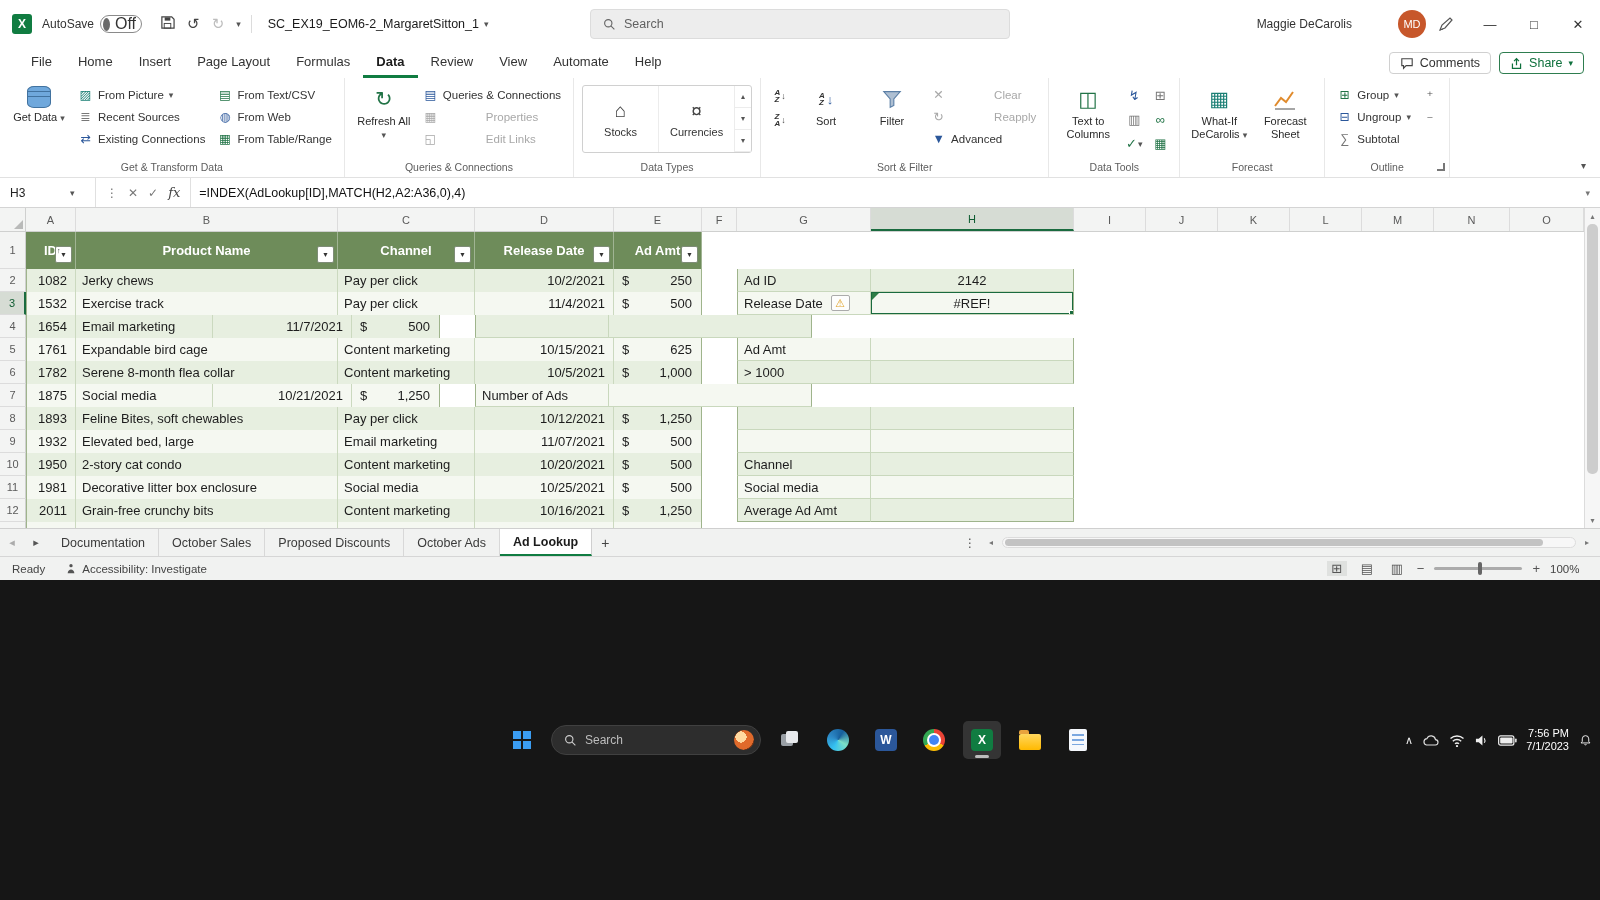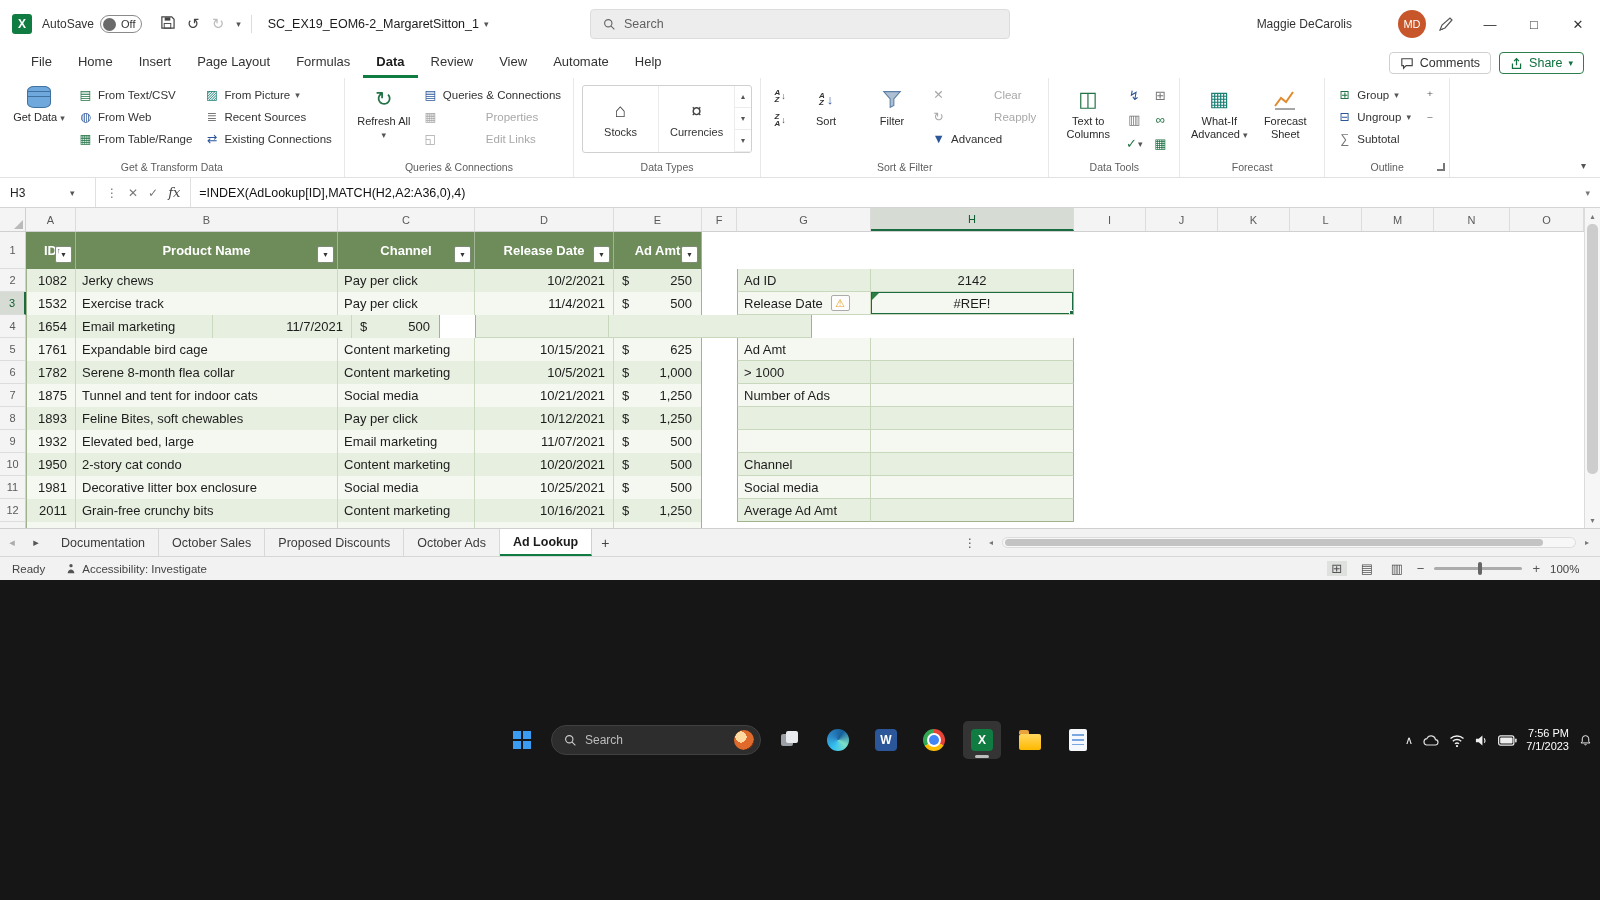--- a/index.html
+++ b/index.html
@@ -8,21 +8,21 @@
   .gl::before { content:attr(data-glyph); }
 
   
   .titlebar { height:48px; background:#fff; display:flex; align-items:center; position:relative; flex:none; }
   .tb-left { display:flex; align-items:center; gap:10px; padding-left:12px; }
   .xlogo { width:20px; height:20px; background:#107C41; border-radius:3px; color:#fff; font-weight:bold; font-size:12px; display:flex; align-items:center; justify-content:center; }
   .xlogo::before { content:"X"; }
   .autosave { display:flex; align-items:center; gap:6px; font-size:12px; color:#333; }
   .toggle { width:42px; height:18px; border:1px solid #8a8a8a; border-radius:9px; background:#fff; display:flex; align-items:center; padding:1px 5px 1px 2px; gap:5px; }
   .knob { width:13px; height:13px; border-radius:50%; background:#6a6a6a; }
-  .toggle .state { font-size:11px; color:#333; }
+  .toggle .state { font-size:16px; color:#333; }
   .qat { display:flex; align-items:center; gap:12px; margin-left:8px; color:#444; }
   .qat .dis { color:#b9b9b9; }
   .divider-v { width:1px; height:18px; background:#dcdcdc; }
   .fname { display:flex; align-items:center; gap:5px; font-size:12.5px; color:#1b1b1b; margin-left:6px; }
   .caret { font-size:9px; color:#555; }
   .tb-search { position:absolute; left:50%; top:9px; transform:translateX(-50%); width:420px; height:30px; background:#ededed; border:1px solid #dcdcdc; border-radius:4px; display:flex; align-items:center; gap:8px; padding:0 12px; }
   .tb-search input { border:none; background:transparent; outline:none; font-size:12.5px; color:#444; width:340px; font-family:inherit; }
   .tb-search input::placeholder { color:#616161; }
   .tb-right { position:absolute; right:0; top:0; height:48px; display:flex; align-items:center; }
   .username { font-size:12px; color:#333; margin-right:10px; }
@@ -253,45 +253,45 @@
 <div class="ribbon">
 
   <div class="rgroup">
     <div class="rbody">
       <div class="bigbtn">
         <span class="icon-db"></span>
         <span class="blabel"><span>Get Data</span> <span class="gl caret" data-glyph="▾"></span></span>
       </div>
       <div class="vstack">
         <div class="smallbtn">
-            <span class="si gl c-green" data-glyph="▤"></span>
-            <span>From Text/CSV</span>
-          </div>
-        <div class="smallbtn">
-            <span class="si gl c-blue" data-glyph="◍"></span>
-            <span>From Web</span>
-          </div>
-        <div class="smallbtn">
-            <span class="si gl c-green" data-glyph="▦"></span>
-            <span>From Table/Range</span>
-          </div>
-      </div>
-      <div class="vstack">
-        <div class="smallbtn">
             <span class="si gl c-teal" data-glyph="▨"></span>
             <span>From Picture</span> 
             <span class="gl caret" data-glyph="▾"></span>
           </div>
         <div class="smallbtn">
             <span class="si gl c-gray" data-glyph="≣"></span>
             <span>Recent Sources</span>
           </div>
         <div class="smallbtn">
             <span class="si gl c-blue" data-glyph="⇄"></span>
             <span>Existing Connections</span>
+          </div>
+      </div>
+      <div class="vstack">
+        <div class="smallbtn">
+            <span class="si gl c-green" data-glyph="▤"></span>
+            <span>From Text/CSV</span>
+          </div>
+        <div class="smallbtn">
+            <span class="si gl c-blue" data-glyph="◍"></span>
+            <span>From Web</span>
+          </div>
+        <div class="smallbtn">
+            <span class="si gl c-green" data-glyph="▦"></span>
+            <span>From Table/Range</span>
           </div>
       </div>
     </div>
     <div class="rgroup-label">Get &amp; Transform Data</div>
   </div>
 
   <div class="rgroup">
     <div class="rbody">
       <div class="bigbtn">
         <span class="icL gl" data-glyph="↻" style="color:#217346"></span>
@@ -420,21 +420,21 @@
           </div>
       </div>
     </div>
     <div class="rgroup-label">Data Tools</div>
   </div>
 
   <div class="rgroup">
     <div class="rbody">
       <div class="bigbtn">
         <span class="icL gl" data-glyph="▦" style="color:#1a7f74"></span>
-        <span class="blabel"><span>What-If Advanced</span> <span class="gl caret" data-glyph="▾"></span></span>
+        <span class="blabel"><span>What-If DeCarolis</span> <span class="gl caret" data-glyph="▾"></span></span>
       </div>
       <div class="bigbtn">
         <span class="icL">
             <svg width="24" height="24" viewBox="0 0 24 24">
               <path d="M2 19L8 11l5 4 7-10" stroke="#e08b2d" fill="none" stroke-width="2"></path>
               <path d="M2 22h20" stroke="#888" stroke-width="1.5"></path>
             </svg>
           </span>
         <span class="blabel">Forecast Sheet</span>
       </div>
@@ -671,21 +671,20 @@
           <div class="cell" style="width: 72px;"></div>
           <div class="cell" style="width: 72px;"></div>
           <div class="cell" style="width: 72px;"></div>
           <div class="cell" style="width: 72px;"></div>
           <div class="cell" style="width: 76px;"></div>
           <div class="cell" style="width: 74px;"></div>
         </div>
         <div class="grow">
           <div class="rowhead">7</div>
           <div class="cell mcell first tnum bandB" style="width: 50px;">1875</div>
-          <div class="cell mcell ttext bandB" style="width: 262px;">Tunnel and tent for indoor cats</div>
           <div class="cell mcell ttext bandB" style="width: 137px;">Social media</div>
           <div class="cell mcell tnum bandB" style="width: 139px;">10/21/2021</div>
           <div class="cell mcell edge tamt bandB" style="width: 88px;">
             <div class="cur">$</div>
             <div class="amt">1,250</div>
           </div>
           <div class="cell" style="width: 35px;"></div>
           <div class="cell sideg bandB" style="width: 134px;">
             <span>Number of Ads</span>
           </div>

